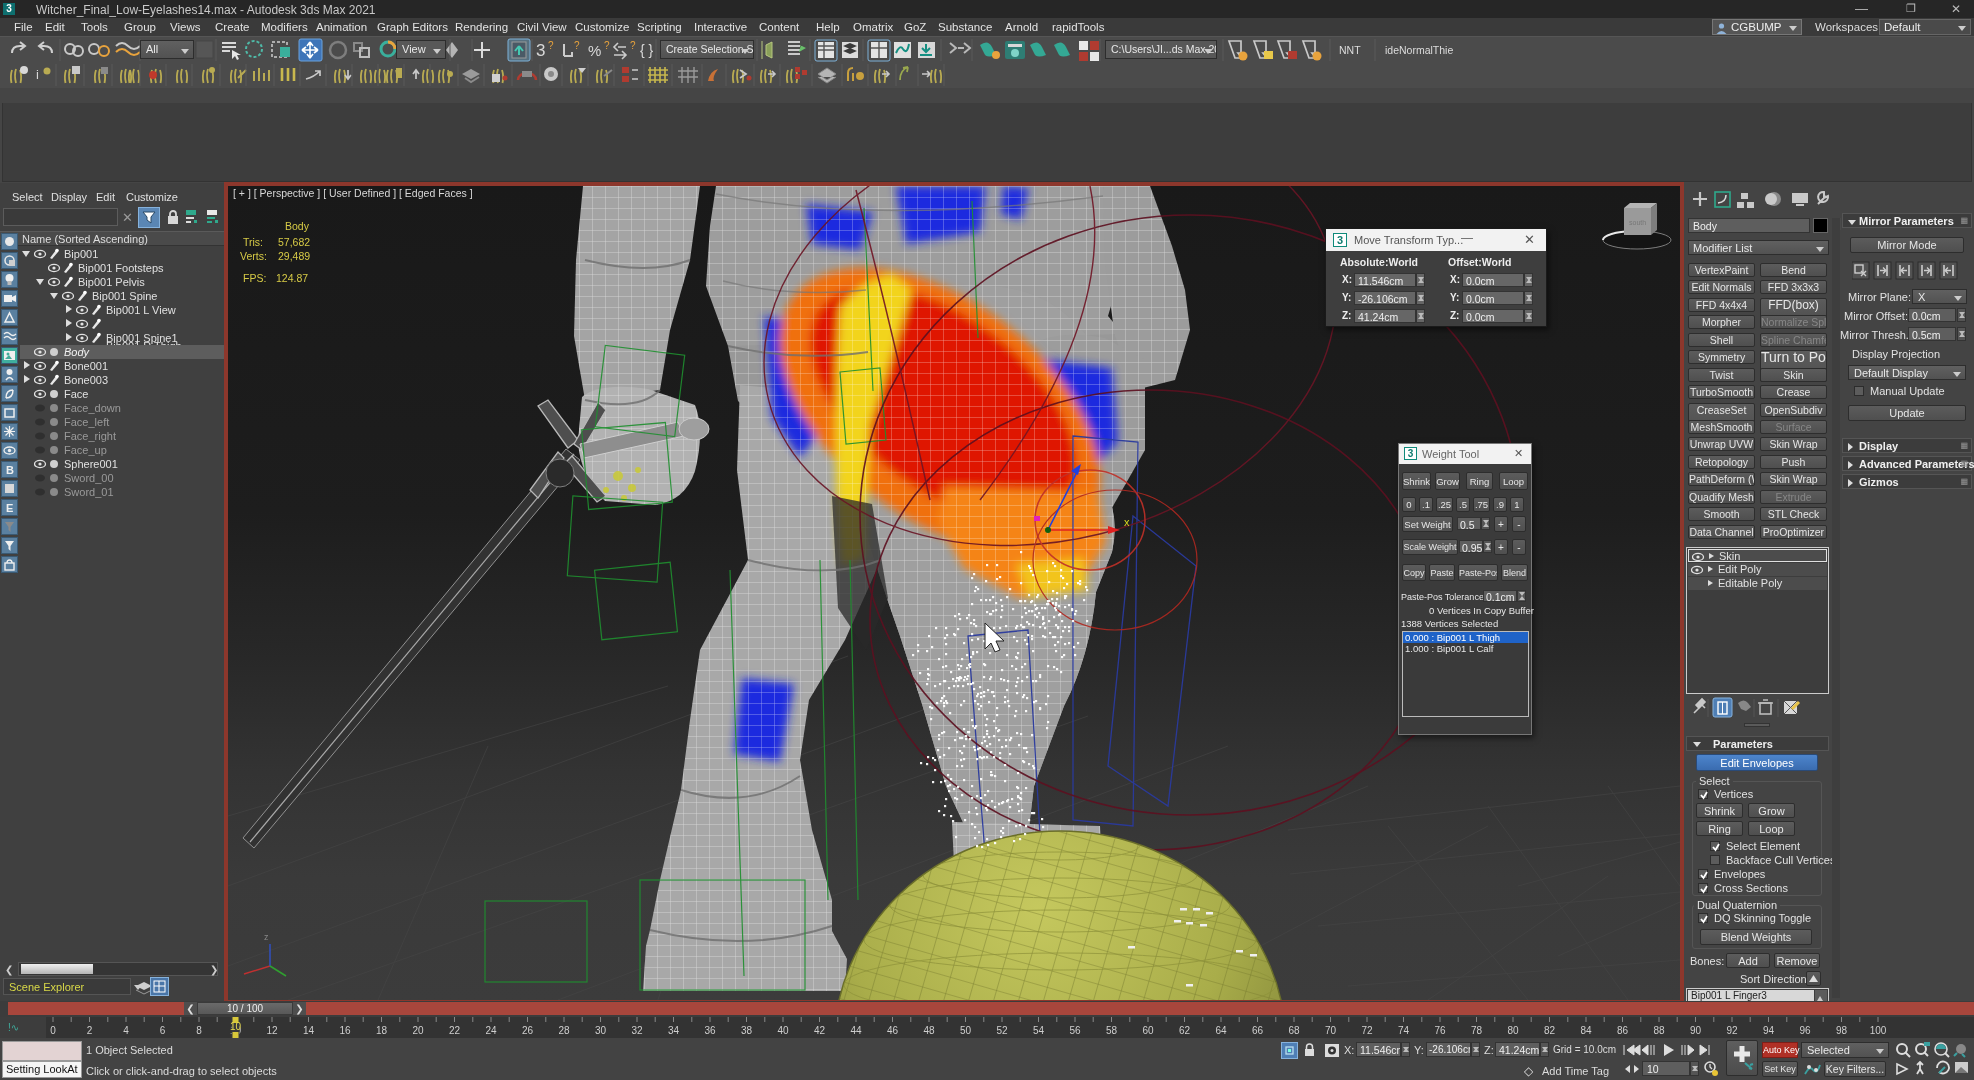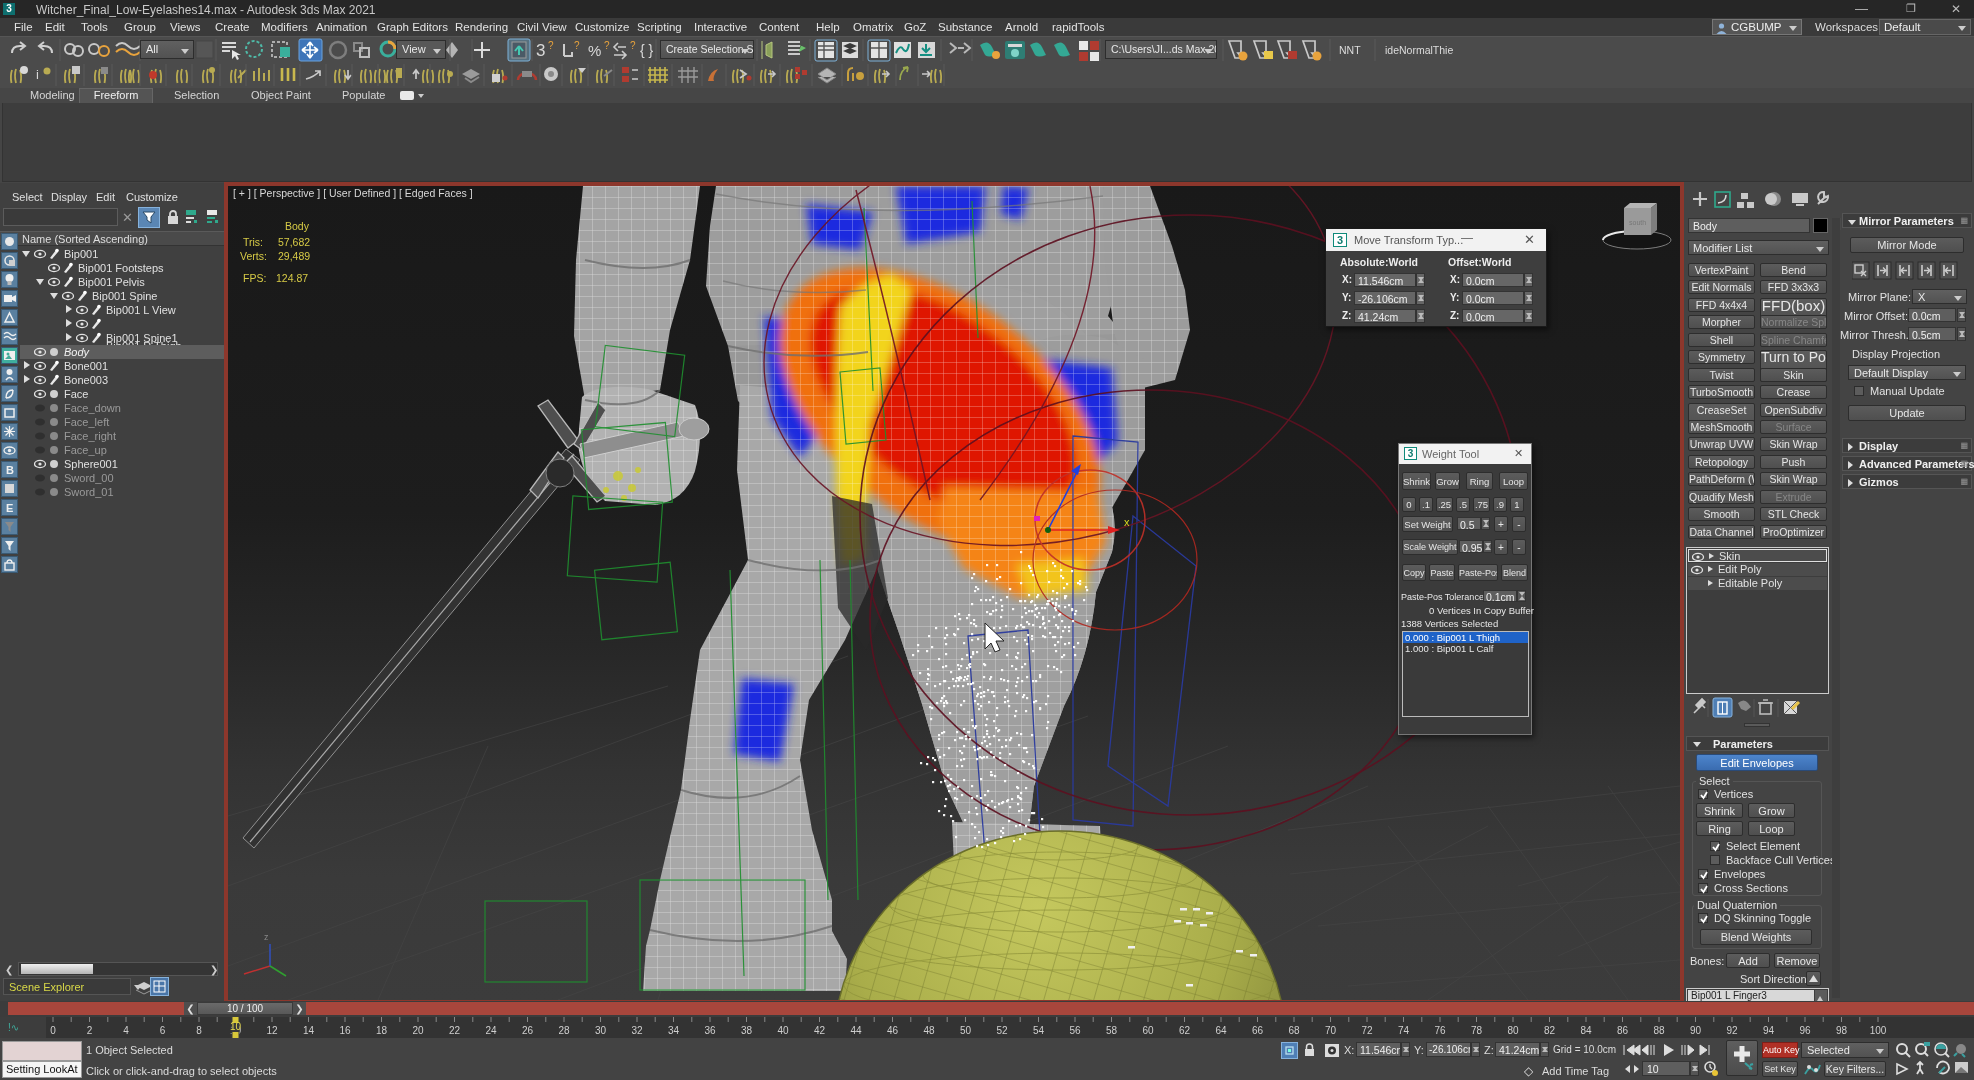--- a/index.html
+++ b/index.html
@@ -278,29 +278,20 @@
         </g>
   <use href="#kg" x="872" y="3"></use>
         <path d="M882 12 h7 m-3 -3 l3 3 -3 3" stroke="#c9c9c9" stroke-width="1.6" fill="none"></path>
   <path d="M900 18 q0 -10 8 -13 m0 0 l-1 5 m1 -5 l-5 1" stroke="#9aa94e" stroke-width="1.8" fill="none"></path>
   <path d="M922 12 h8 m-3 -3 l3 3 -3 3" stroke="#c9c9c9" stroke-width="1.6" fill="none"></path>
         <use href="#kg" x="928" y="3"></use>
   <g stroke="#5a5a5a" stroke-width="1">
           <path d="M56 2 v22 M84 2 v22 M112 2 v22 M140 2 v22 M166 2 v22 M192 2 v22 M220 2 v22 M246 2 v22 M274 2 v22 M300 2 v22 M326 2 v22 M352 2 v22 M378 2 v22 M404 2 v22 M430 2 v22 M458 2 v22 M484 2 v22 M512 2 v22 M540 2 v22 M562 2 v22 M588 2 v22 M614 2 v22 M644 2 v22 M672 2 v22 M702 2 v22 M726 2 v22 M754 2 v22 M780 2 v22 M812 2 v22 M842 2 v22 M868 2 v22 M896 2 v22 M918 2 v22 M944 2 v22"></path>
         </g>
  </svg>
-</div>
-<div id="rtabs" class="abs">
-  <span class="lbl" style="left:30px;top:1px;">Modeling</span>
-  <div class="abs" style="left:79px;top:0;width:74px;height:15px;background:#545454;border:1px solid #666;border-bottom:none;text-align:center;color:#f0f0f0;">Freeform</div>
-  <span class="lbl" style="left:174px;top:1px;">Selection</span>
-  <span class="lbl" style="left:251px;top:1px;">Object Paint</span>
-  <span class="lbl" style="left:342px;top:1px;">Populate</span>
-  <div class="abs" style="left:400px;top:3px;width:14px;height:9px;background:#e8e8e8;border-radius:2px;"></div>
-  <b style="position:absolute;left:418px;top:6px;border:3px solid transparent;border-top:4px solid #ccc;width:0;height:0;"></b>
 </div>
 <div id="rbody" class="abs"></div>
 <div id="expl" class="abs">
  <span class="lbl" style="left:12px;top:8px;">Select</span>
  <span class="lbl" style="left:51px;top:8px;">Display</span>
  <span class="lbl" style="left:96px;top:8px;">Edit</span>
  <span class="lbl" style="left:126px;top:8px;">Customize</span>
  <div class="abs" style="left:3px;top:25px;width:115px;height:18px;background:#3a3a3a;border:1px solid #5c5c5c;"></div>
  <span class="lbl" style="left:122px;top:27px;color:#9a9a9a;font-size:13px;">✕</span>
  <div class="abs" style="left:138px;top:24px;width:22px;height:21px;background:#5a86b4;border:1px solid #86b2dc;">
@@ -1322,21 +1313,21 @@
       </div>
 <div class="ddn" style="left:4px;top:57px;width:141px;height:15px;">
         <span class="lbl" style="left:4px;top:1px;">Modifier List</span>
         <b></b>
       </div>
 <div class="btn" style="left:4px;top:80px;width:67px;height:14px;line-height:13px;font-size:10.5px;">VertexPaint</div>
 <div class="btn" style="left:76px;top:80px;width:67px;height:14px;line-height:13px;font-size:10.5px;">Bend</div>
 <div class="btn" style="left:4px;top:97px;width:67px;height:14px;line-height:13px;font-size:10.5px;">Edit Normals</div>
 <div class="btn" style="left:76px;top:97px;width:67px;height:14px;line-height:13px;font-size:10.5px;">FFD 3x3x3</div>
 <div class="btn" style="left:4px;top:115px;width:67px;height:14px;line-height:13px;font-size:10.5px;">FFD 4x4x4</div>
-<div class="btn" style="left:76px;top:115px;width:67px;height:24px;line-height:13px;font-size:15px;">FFD(box)</div>
+<div class="btn" style="left:76px;top:115px;width:67px;height:24px;line-height:13px;font-size:12px;">FFD(box)</div>
 <div class="btn" style="left:4px;top:132px;width:67px;height:14px;line-height:13px;font-size:10.5px;">Morpher</div>
 <div class="btn dis" style="left:76px;top:132px;width:67px;height:14px;line-height:13px;font-size:10.5px;">Normalize Spline</div>
 <div class="btn" style="left:4px;top:150px;width:67px;height:14px;line-height:13px;font-size:10.5px;">Shell</div>
 <div class="btn dis" style="left:76px;top:150px;width:67px;height:14px;line-height:13px;font-size:10.5px;">Spline Chamfer</div>
 <div class="btn" style="left:4px;top:167px;width:67px;height:14px;line-height:13px;font-size:10.5px;">Symmetry</div>
 <div class="btn" style="left:76px;top:167px;width:67px;height:32px;line-height:13px;font-size:14px;">Turn to Poly</div>
 <div class="btn" style="left:4px;top:185px;width:67px;height:14px;line-height:13px;font-size:10.5px;">Twist</div>
 <div class="btn" style="left:76px;top:185px;width:67px;height:14px;line-height:13px;font-size:10.5px;">Skin</div>
 <div class="btn" style="left:4px;top:202px;width:67px;height:14px;line-height:13px;font-size:10.5px;">TurboSmooth</div>
 <div class="btn" style="left:76px;top:202px;width:67px;height:14px;line-height:13px;font-size:10.5px;">Crease</div>

